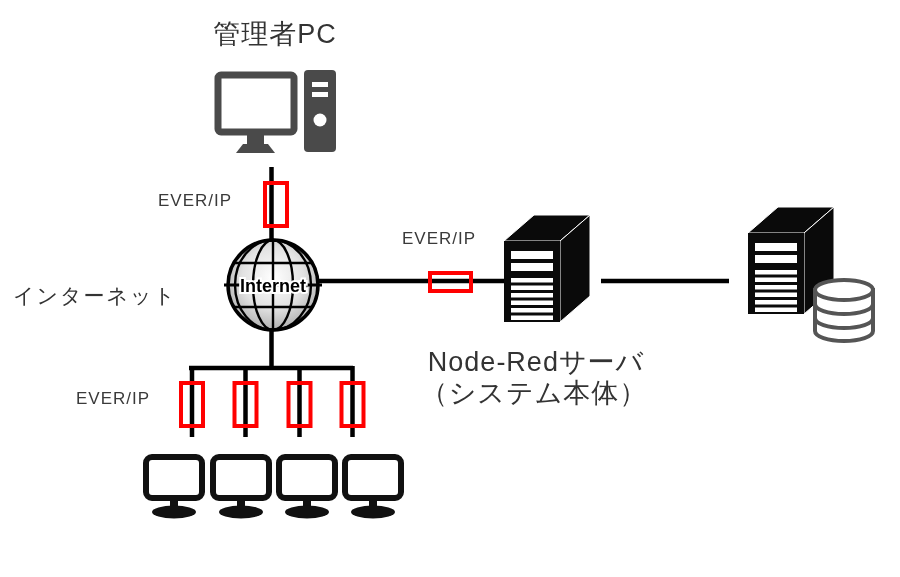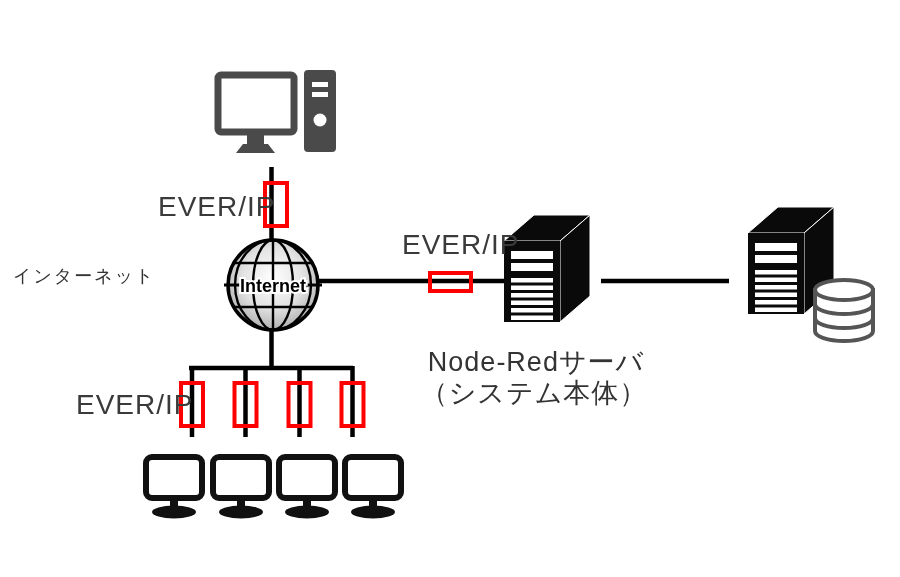--- a/index.html
+++ b/index.html
@@ -12,22 +12,22 @@
   }
   .diagram-svg{position:absolute;left:0;top:0;}
   .lbl{
     position:absolute;
     white-space:nowrap;
     color:#333333;
     font-family:"Liberation Sans","DejaVu Sans",sans-serif;
   }
   .lbl.center{transform:translateX(-50%);}
   .lbl-jp-lg{font-size:27px;letter-spacing:1px;}
-  .lbl-everip{font-size:28px;letter-spacing:1px;color:#3a3a3a;}
-  .lbl-internet{font-size:18px;letter-spacing:2px;}
+  .lbl-everip{font-size:17px;letter-spacing:1px;color:#3a3a3a;}
+  .lbl-internet{font-size:21px;letter-spacing:2px;margin-top:18px;}
 </style>
 </head>
 <body>
 
 <div class="canvas">
 
   <svg class="diagram-svg" width="900" height="577" viewBox="0 0 900 577">
     <defs>
       <radialGradient id="globeGrad" cx="50%" cy="42%" r="62%">
         <stop offset="0%" stop-color="#ffffff"></stop>
@@ -116,20 +116,21 @@
     </g>
 
     <g>
       <use href="#monitorSym" x="174" y="457"></use>
       <use href="#monitorSym" x="241" y="457"></use>
       <use href="#monitorSym" x="307" y="457"></use>
       <use href="#monitorSym" x="373" y="457"></use>
     </g>
   </svg>
 
+  <div class="lbl center lbl-jp-lg" style="left:275px;top:16px;">管理者PC</div>
 
   <div class="lbl lbl-everip" style="left:158px;top:191px;">EVER/IP</div>
 
   <div class="lbl lbl-internet" style="left:13px;top:264px;">インターネット</div>
 
   <div class="lbl lbl-everip" style="left:402px;top:229px;">EVER/IP</div>
 
   <div class="lbl center lbl-jp-lg" style="left:536px;top:344px;">Node-Redサーバ</div>
   <div class="lbl center lbl-jp-lg" style="left:534px;top:375px;">（システム本体）</div>
 

